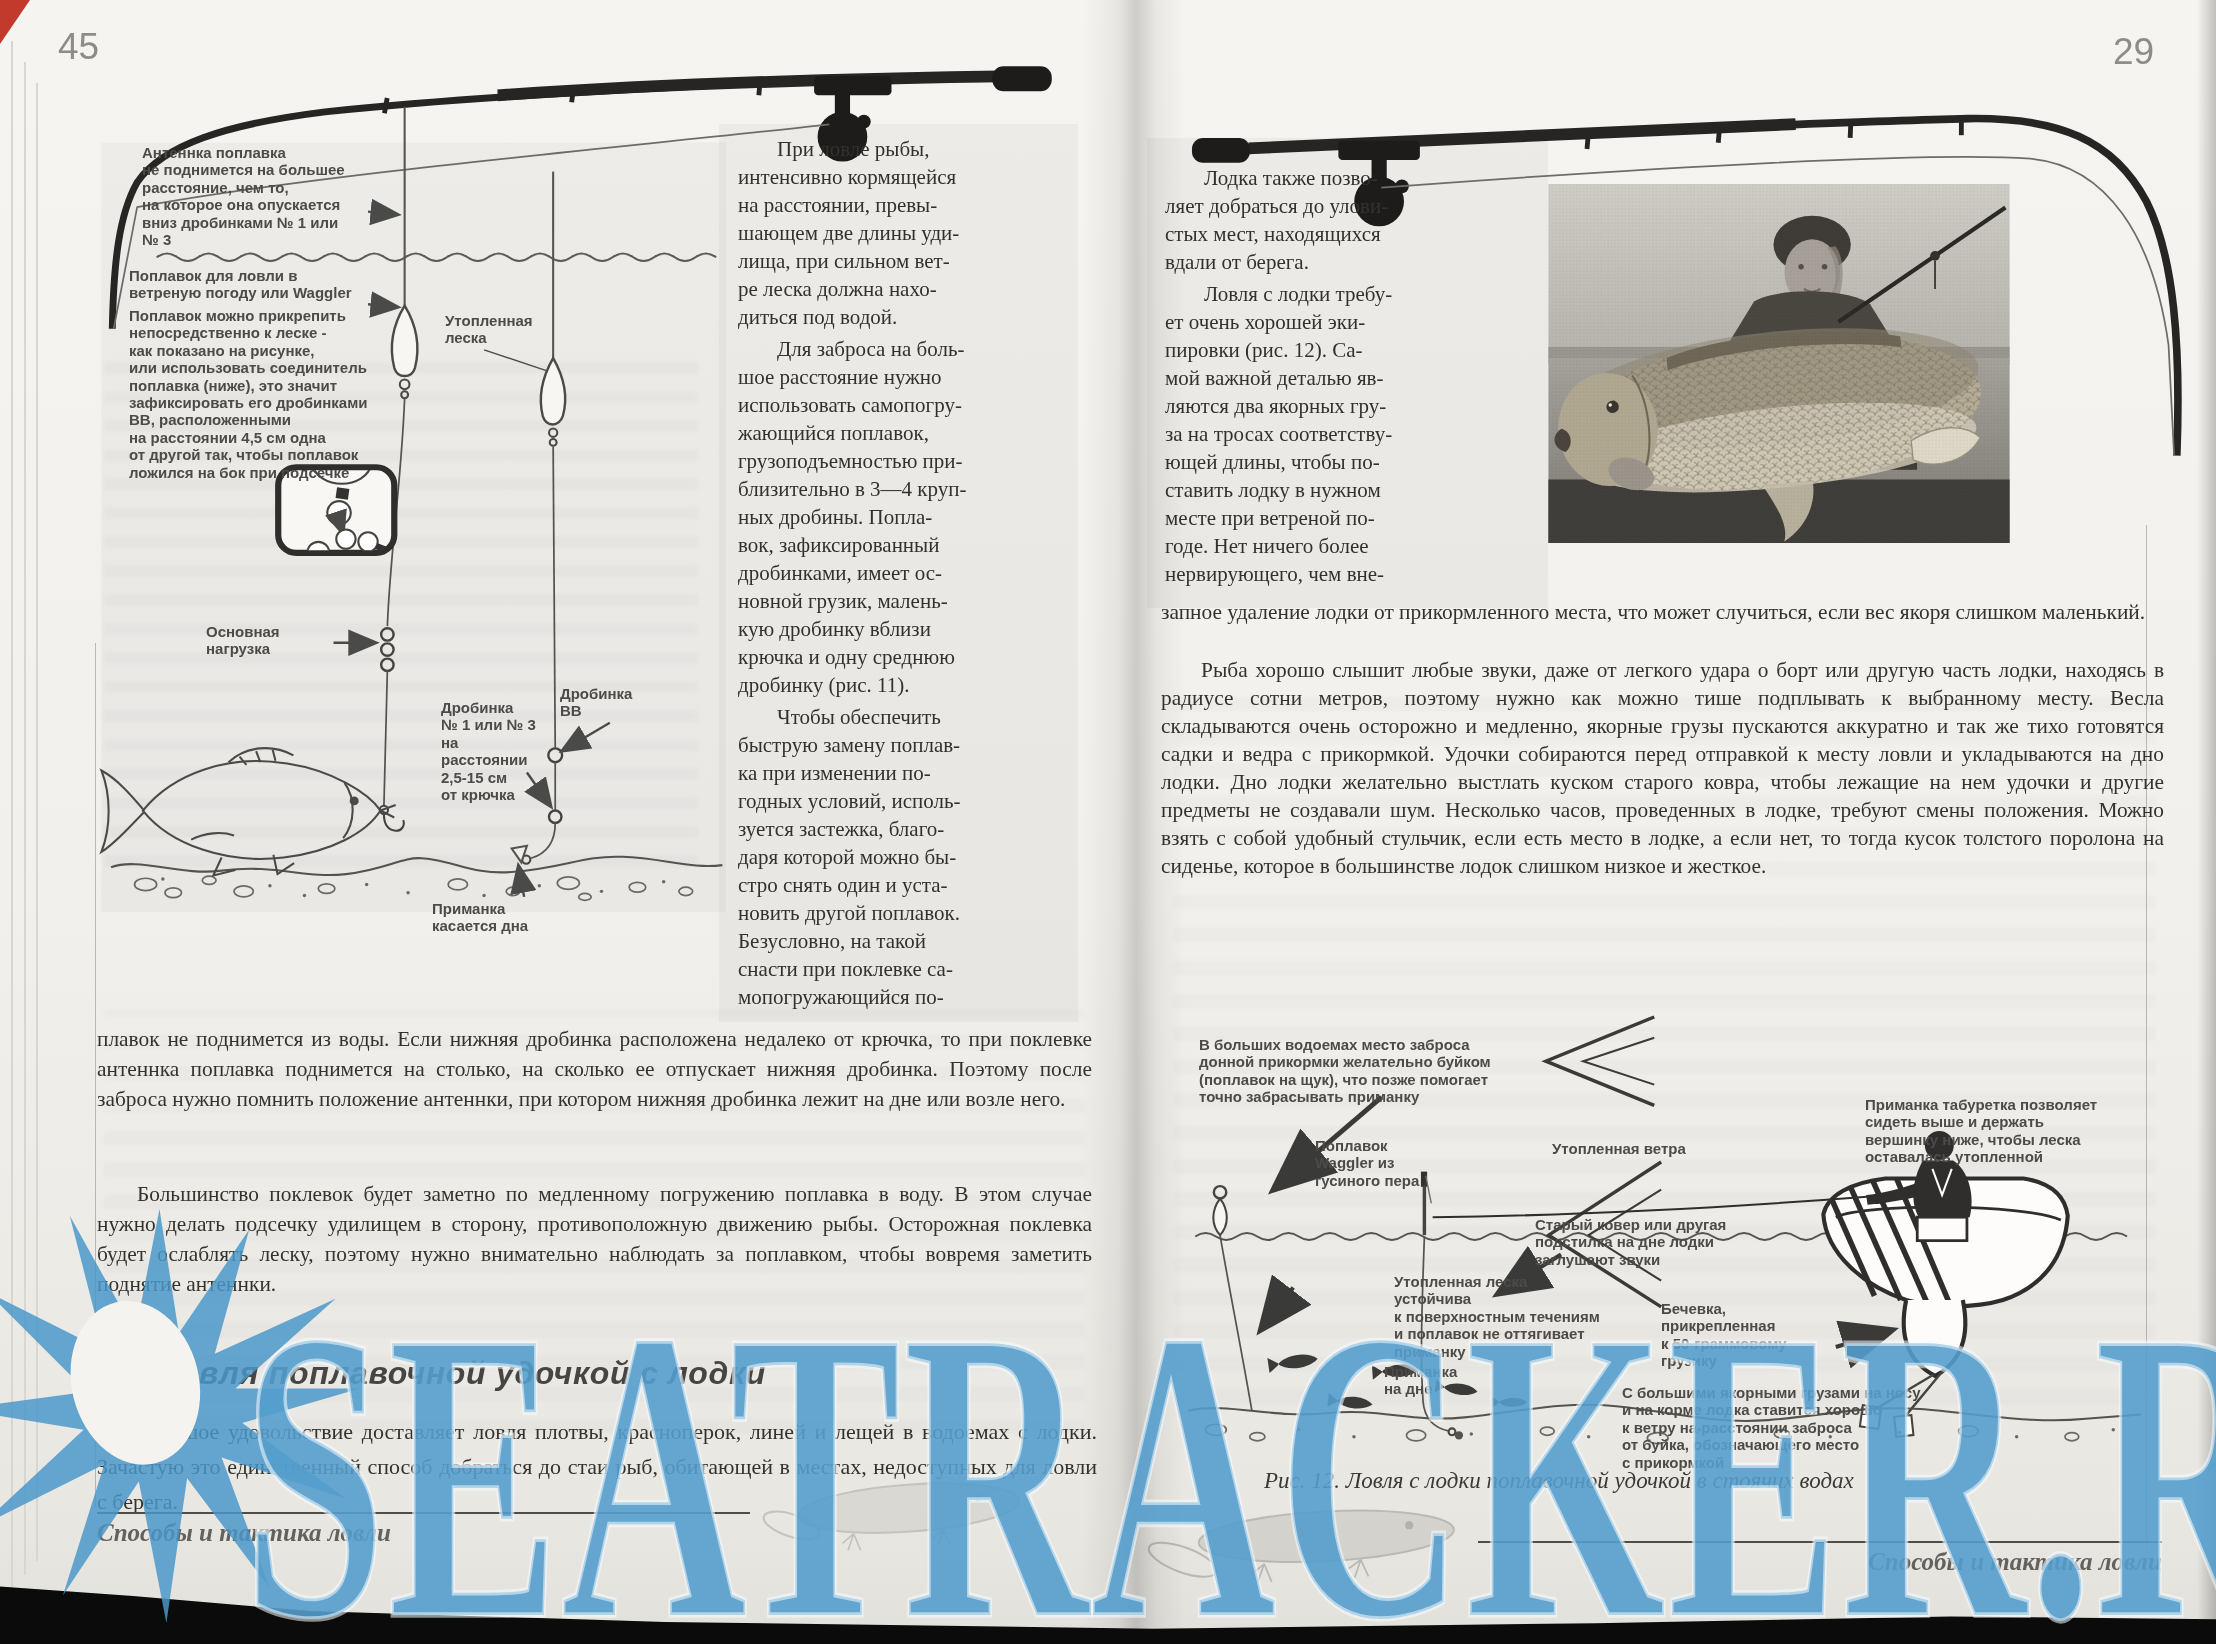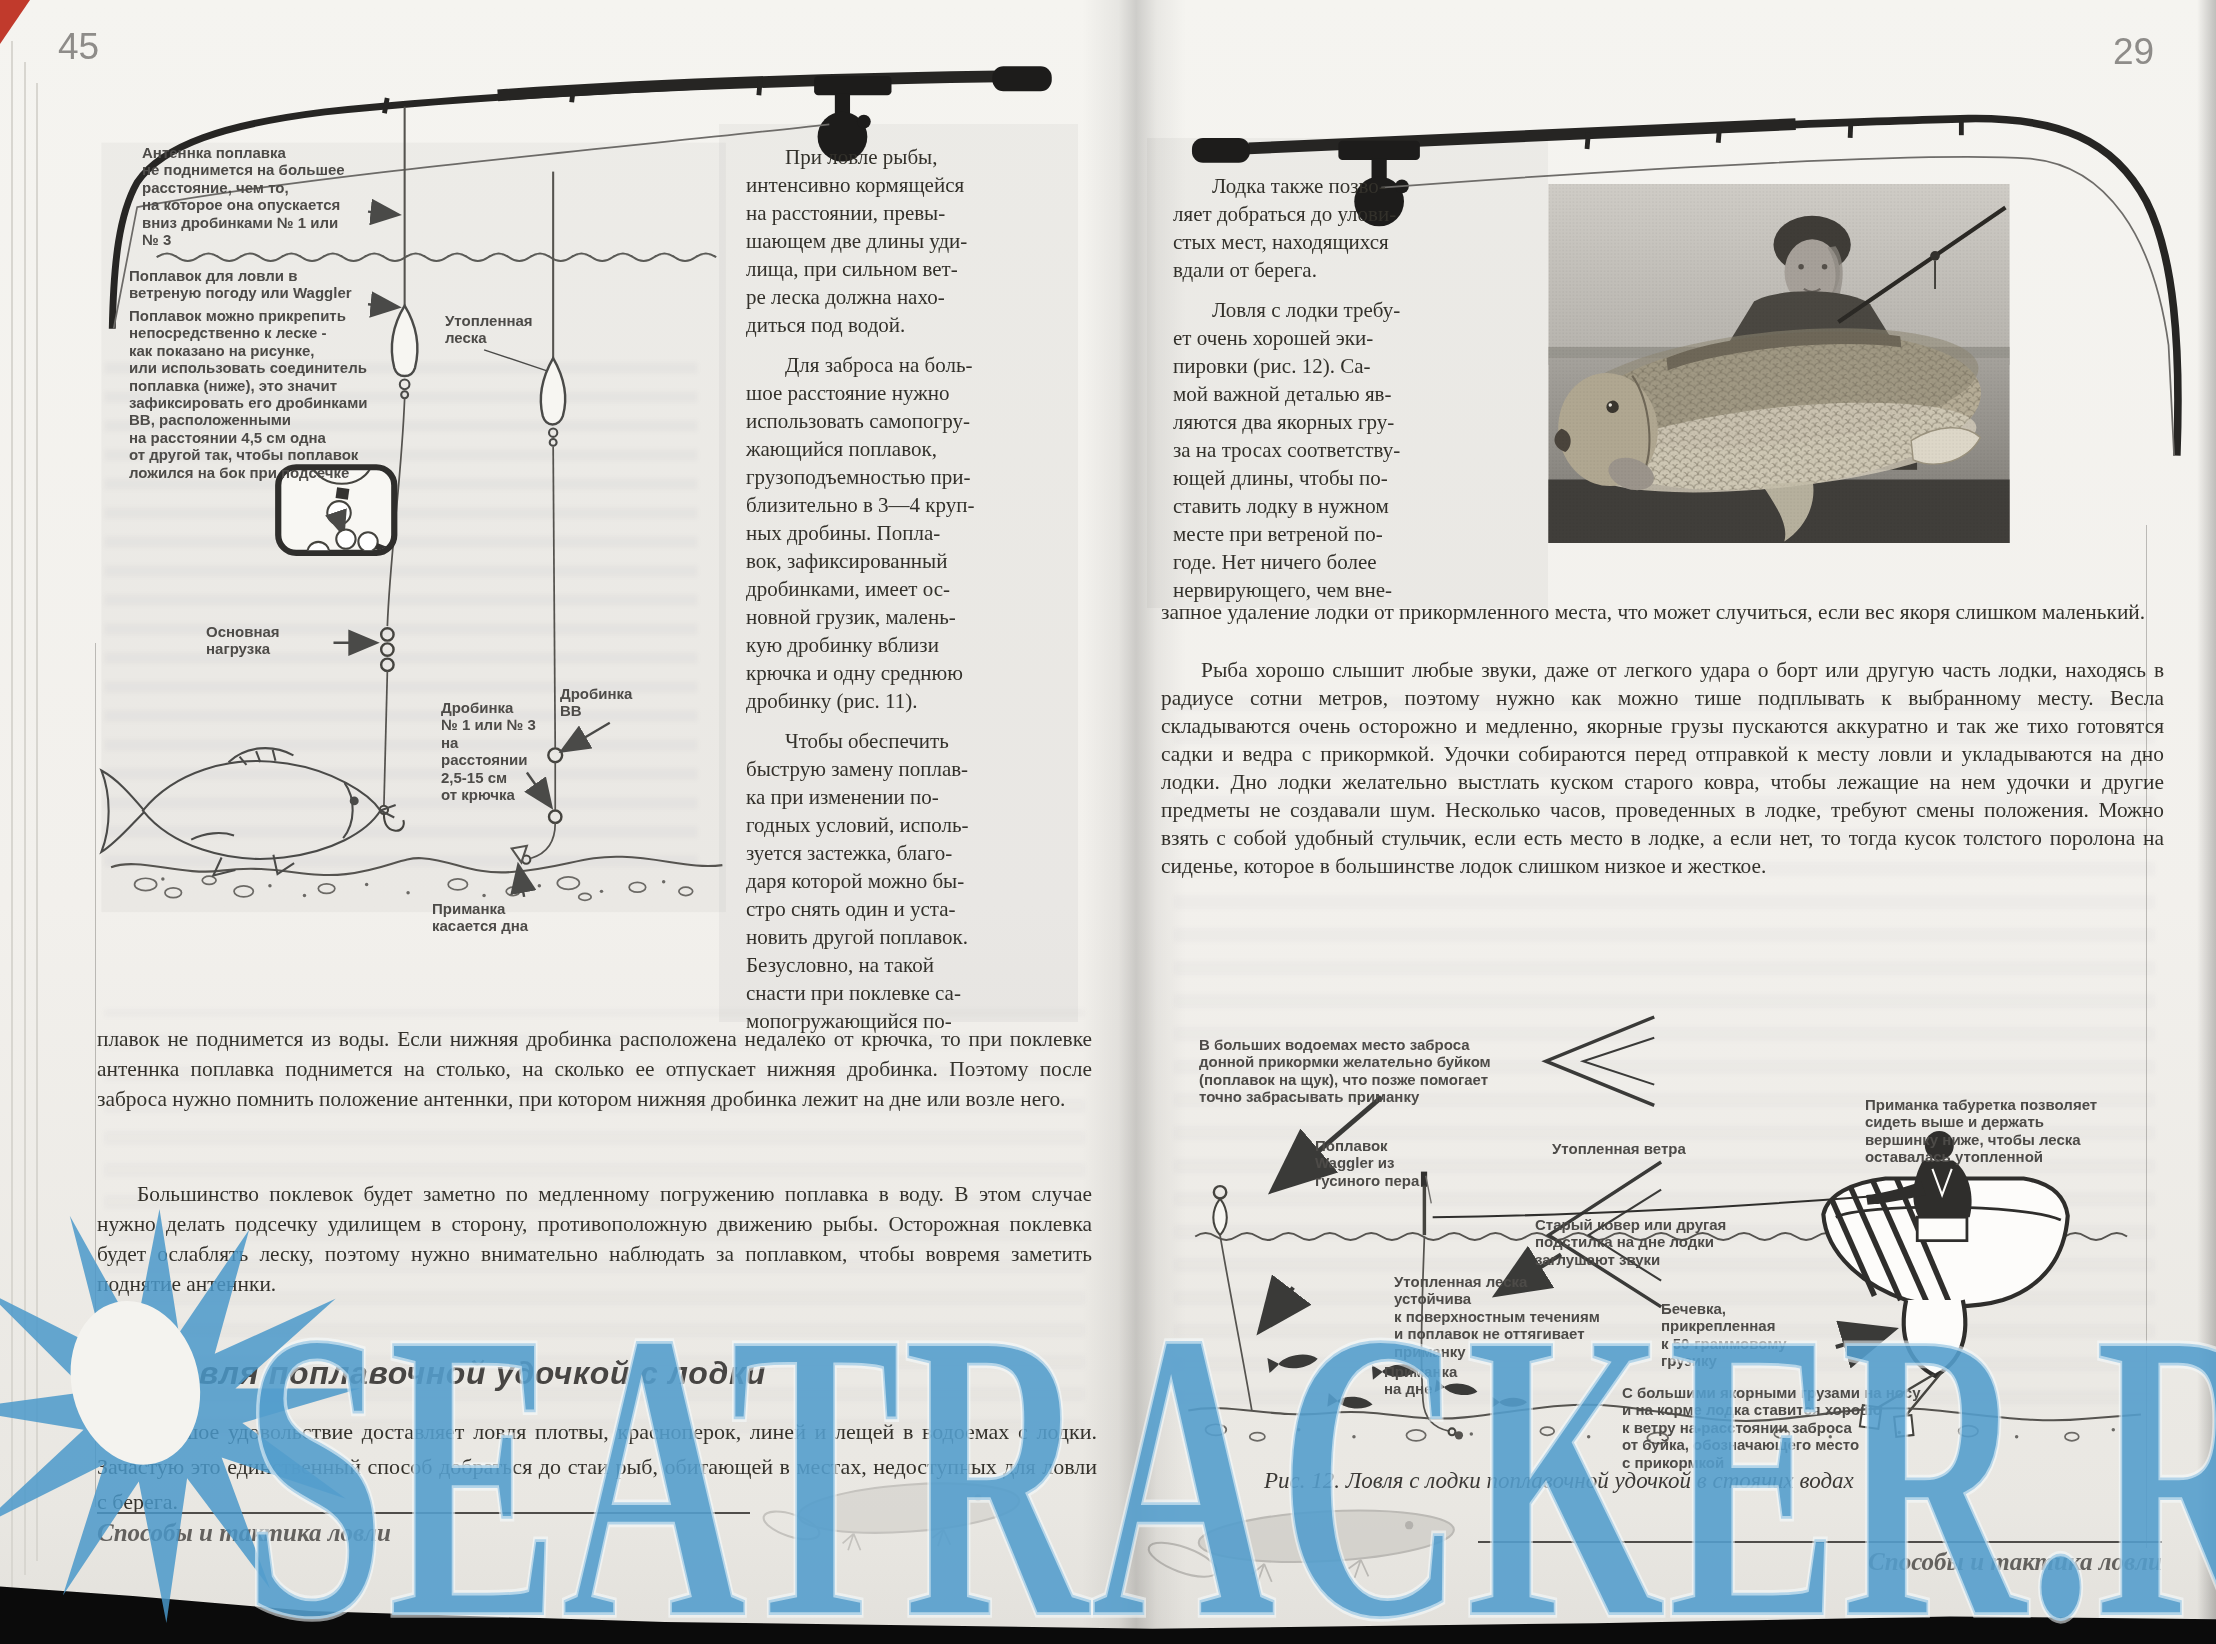--- a/index.html
+++ b/index.html
@@ -3,21 +3,21 @@
 <meta charset="utf-8">
 <style>
   html,body{margin:0;padding:0;}
   body{width:2216px;height:1644px;background:#141414;position:relative;overflow:hidden;
        font-family:"Liberation Serif",serif;}
   .abs{position:absolute;}
   #paper{left:0;top:0;width:2216px;height:1644px;
          background:linear-gradient(180deg,#f5f4f0 0%,#f2f0ec 55%,#e9e7e2 92%,#e2e0db 100%);}
   .shade{pointer-events:none;}
   .lbl{font:bold 15px/1.16 "Liberation Sans",sans-serif;color:#4d4b48;white-space:pre-line;z-index:5;}
-  .colblock p{font:21px/28px "Liberation Serif",serif;color:#33312b;margin:12px;white-space:pre-line;}
+  .colblock p{font:21px/28px "Liberation Serif",serif;color:#33312b;margin:4px;white-space:pre-line;}
   .colblock p.ind{text-indent:39px;}
   .bodyp{font:21.4px/30px "Liberation Serif",serif;color:#34322c;text-align:justify;z-index:4;}
   .bodyp-r{font:21.4px/28px "Liberation Serif",serif;color:#34322c;text-align:justify;z-index:4;}
   .ind{text-indent:40px;}
   .caption{font:italic 23px/29px "Liberation Serif",serif;color:#3b3936;white-space:pre-line;z-index:5;}
   .footer{font:italic bold 25px/1.1 "Liberation Serif",serif;color:#63615e;z-index:5;}
   .pagenum{font:37px/1 "Liberation Sans",sans-serif;color:#8e8c89;z-index:5;}
   .heading{font:italic bold 32px/1.1 "Liberation Sans",sans-serif;color:#474543;letter-spacing:0.7px;z-index:5;}
   .rule{background:#4f4d4a;height:2.1px;z-index:4;}
   .ghost{pointer-events:none;filter:blur(2.1px);opacity:.55;z-index:1;}

